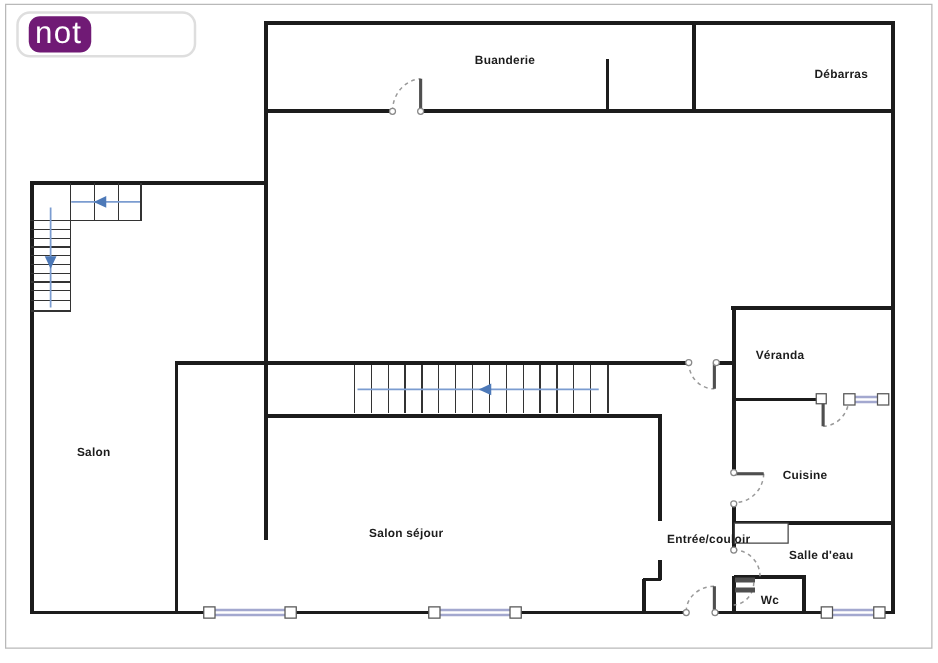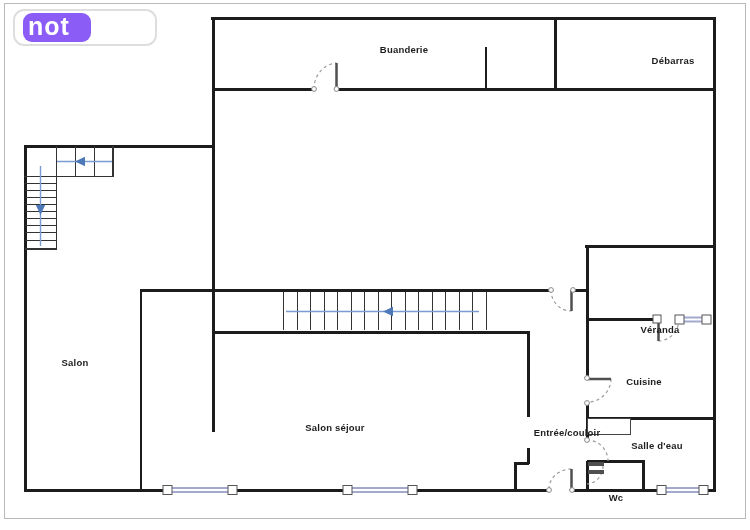--- a/index.html
+++ b/index.html
@@ -21,22 +21,22 @@
     position:absolute;left:13px;top:9px;width:144px;height:37px;
     border:2px solid #dedede;border-radius:11px;
     display:flex;align-items:center;justify-content:flex-start;
     padding-left:7px;box-sizing:border-box;background:#ffffff;
   }
   .logo .immo{
     font-size:25px;font-weight:bold;color:#d3d3d3;letter-spacing:2.5px;
     line-height:1;
   }
   .logo .not-badge{
-    background:#8b5cf6;color:#ffffff;font-size:25px;font-weight:bold;
-    border-radius:9px;padding:1px 21px 3px 5px;margin-left:1px;line-height:1;
+    background:#701a75;color:#ffffff;font-size:25px;font-weight:normal;
+    border-radius:9px;padding:1px 7px 3px 5px;margin-left:1px;line-height:1;
     letter-spacing:1px;
   }
 </style>
 </head>
 <body>
 
 <div class="frame"></div>
 
 <svg class="plan-svg" width="750" height="530" viewBox="0 0 750 530">
 
@@ -196,22 +196,22 @@
     <rect x="657" y="485.5" width="9" height="9" fill="#ffffff" stroke="#555555" stroke-width="1"></rect>
     <rect x="699" y="485.5" width="9" height="9" fill="#ffffff" stroke="#555555" stroke-width="1"></rect>
   </g>
 
   <rect x="587.5" y="418.5" width="43" height="16" fill="#ffffff" stroke="#444444" stroke-width="1"></rect>
 </svg>
 
 <div class="room-label" style="left:404px;top:49px;">Buanderie</div>
 <div class="room-label" style="left:639px;top:60px;margin-left:34px;">Débarras</div>
 <div class="room-label" style="left:75px;top:362px;">Salon</div>
-<div class="room-label" style="left:660px;top:285px;margin-top:44px;">Véranda</div>
+<div class="room-label" style="left:624px;top:285px;">Véranda</div>
 <div class="room-label" style="left:644px;top:381px;">Cuisine</div>
-<div class="room-label" style="left:325px;top:427px;margin-left:10px;">Salon séjour</div>
+<div class="room-label" style="left:325px;top:427px;">Salon séjour</div>
 <div class="room-label" style="left:567px;top:432px;">Entrée/couloir</div>
 <div class="room-label" style="left:657px;top:445px;">Salle d'eau</div>
-<div class="room-label" style="left:616px;top:481px;margin-top:16px;">Wc</div>
+<div class="room-label" style="left:616px;top:481px;">Wc</div>
 
 <div class="logo">
   <span class="not-badge">not</span>
 </div>
 
 </body></html>

